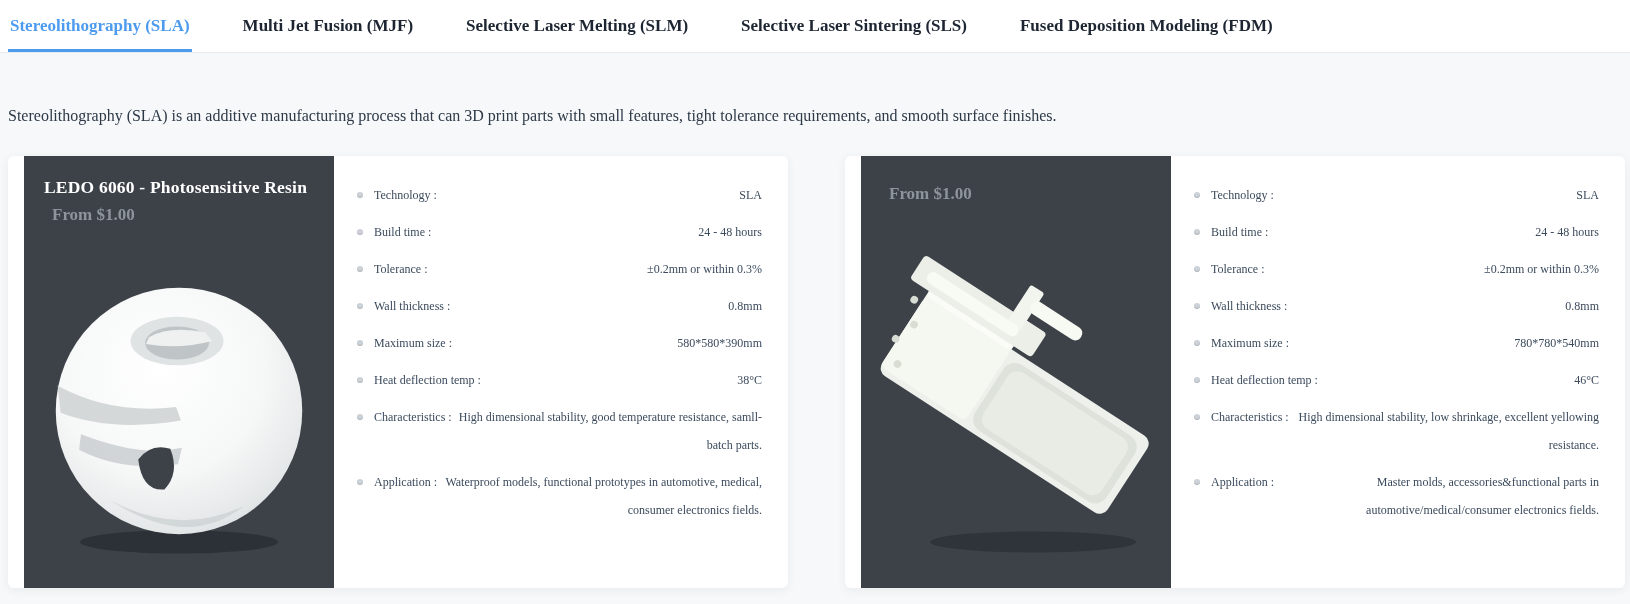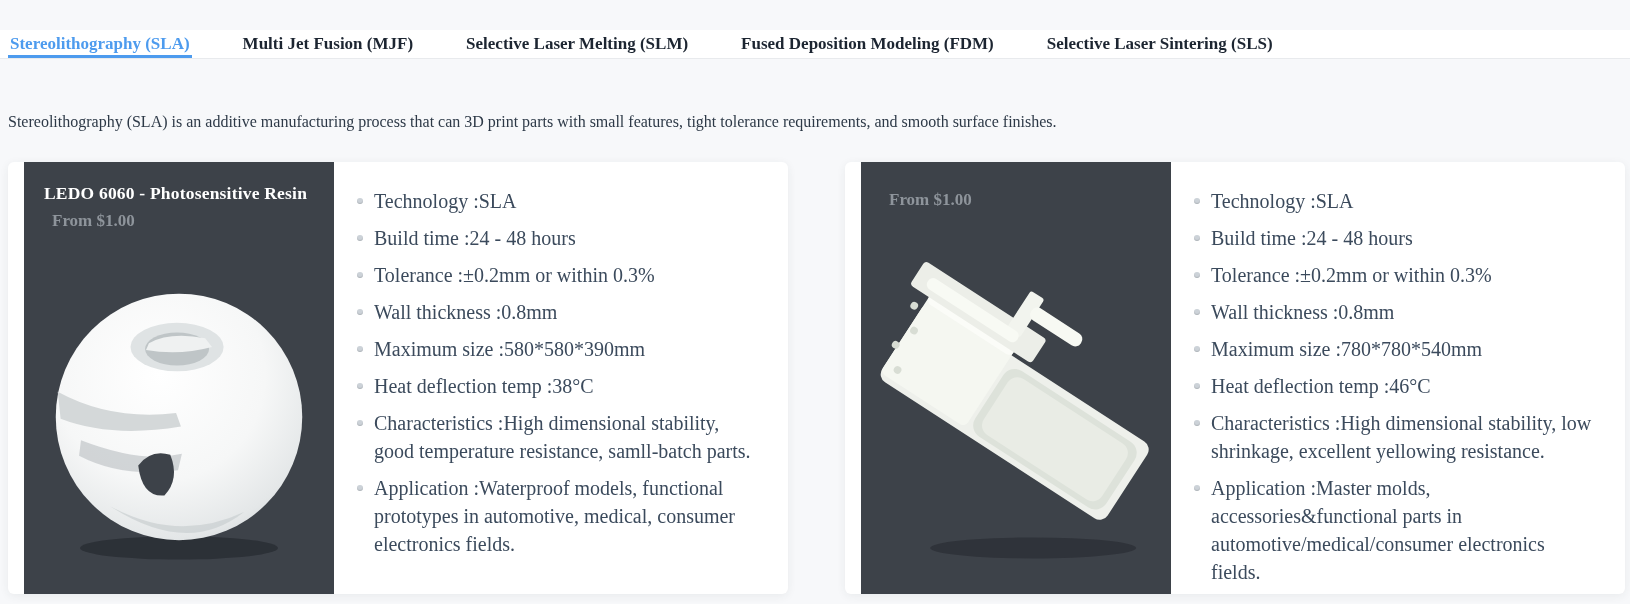--- a/index.html
+++ b/index.html
@@ -14,22 +14,22 @@
   }
   *{box-sizing:border-box;}
   html,body{margin:0;padding:0;}
   body{
     width:1630px;height:604px;overflow:hidden;
     background:var(--page-bg);
     font-family:"Liberation Serif","DejaVu Serif",serif;
   }
   
   .tabbar{
-    background:#ffffff;height:29px;border-bottom:1px solid #e8eaed;
-    display:flex;align-items:stretch;gap:53px;padding-left:10px;margin-top:30px;
+    background:#ffffff;height:53px;border-bottom:1px solid #e8eaed;
+    display:flex;align-items:stretch;gap:53px;padding-left:10px;
   }
   .tab{
     display:flex;align-items:center;position:relative;cursor:pointer;
     font-weight:bold;font-size:17px;color:var(--text-tab);white-space:nowrap;
   }
   .tab.active{color:var(--accent);}
   .tab.active::after{
     content:"";position:absolute;left:-2px;right:-2px;bottom:0;height:3px;background:var(--accent);
   }
   
@@ -49,21 +49,21 @@
   }
   .card-title{font-size:17.5px;font-weight:bold;letter-spacing:.2px;}
   .card-price{font-size:17px;font-weight:bold;color:var(--price);margin-top:7px;margin-left:8px;}
   .card-figure{
     position:absolute;left:0;right:0;top:72px;bottom:0;
     display:flex;align-items:center;justify-content:center;
   }
   .card-body{flex:1;padding:25px 26px 0 23px;}
   
   .spec-row{
-    position:relative;font-size:20px;line-height:28px;
+    position:relative;text-align:right;font-size:12px;line-height:28px;
     color:var(--text-main);padding-left:17px;margin-bottom:9px;min-height:28px;
   }
   .bullet{
     position:absolute;left:0;top:11px;width:6px;height:6px;border-radius:50%;
     background:var(--bullet);box-shadow:inset 0 -1px 1px rgba(0,0,0,.15);
   }
   .spec-label{float:left;}
 </style>
 </head>
 <body>
@@ -72,24 +72,24 @@
     <div class="tab active">
       <span>Stereolithography (SLA)</span>
     </div>
     <div class="tab">
       <span>Multi Jet Fusion (MJF)</span>
     </div>
     <div class="tab">
       <span>Selective Laser Melting (SLM)</span>
     </div>
     <div class="tab">
+      <span>Selective Laser Sintering (SLS)</span>
+    </div>
+    <div class="tab">
       <span>Fused Deposition Modeling (FDM)</span>
-    </div>
-    <div class="tab">
-      <span>Selective Laser Sintering (SLS)</span>
     </div>
   </div>
 
 <p class="description">Stereolithography (SLA) is an additive manufacturing process that can 3D print parts with small features, tight tolerance requirements, and smooth surface finishes.</p>
 
 <div class="cards">
 
   <div class="card">
     <div class="card-media">
       <div class="card-title">LEDO 6060 - Photosensitive Resin</div>

